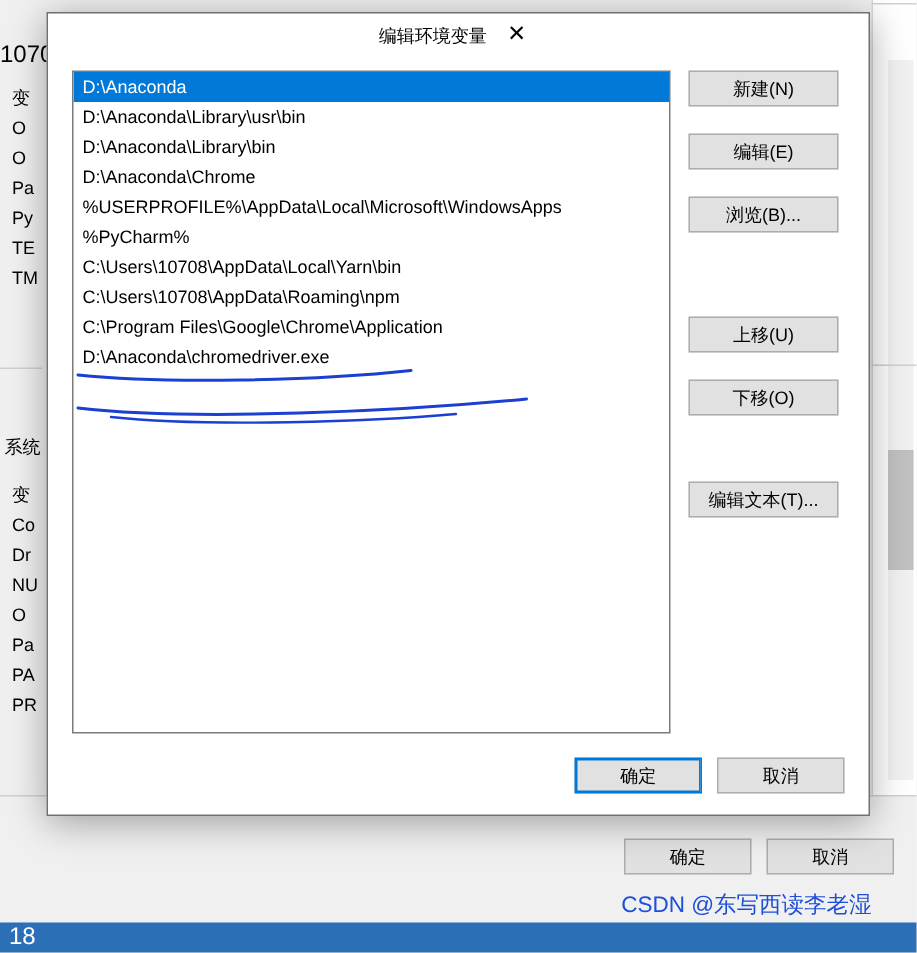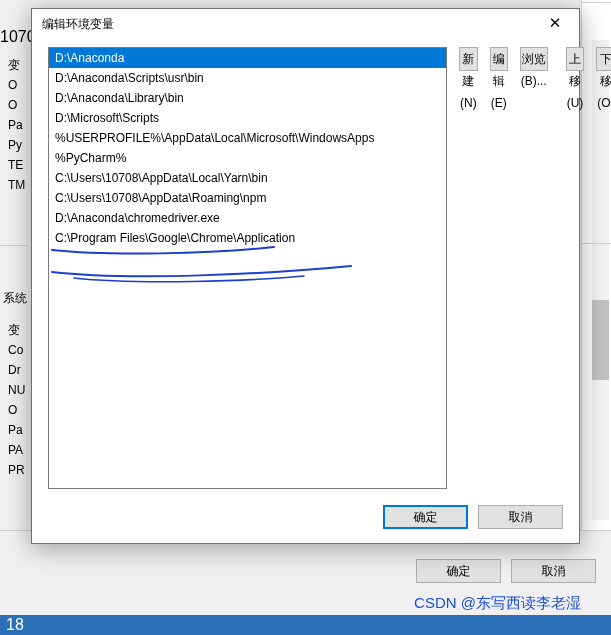--- a/index.html
+++ b/index.html
@@ -25,30 +25,30 @@
 
   .bg-bottom-bar { position:absolute; bottom:52px; right:15px; display:flex; gap:10px;}
   .bg-btn { width:85px; height:24px; background:#e1e1e1; border:1px solid #adadad; text-align:center; line-height:22px; cursor:default;}
   .bg-status { position:absolute; left:0; bottom:0; height:20px; width:611px; background:linear-gradient(#2b6fb6,#2b6fb6); color:#fff; font-size:16px; padding-left:6px; line-height:20px;}
   .bg-watermark { position:absolute; right:30px; bottom:22px; color:#1d4ed8; font-size:15px;}
 
   .bg-small-num { position:absolute; left:0; top:28px; font-size:16px; }
 
   
   .dialog { position:absolute; left:31px; top:8px; width:549px; height:536px; background:#fff; border:1px solid #707070; box-shadow:0 4px 24px rgba(0,0,0,0.35); display:flex; flex-direction:column;}
-  .titlebar { height:30px; display:flex; align-items:center; justify-content:space-between; padding:0 4px 0 10px; }
+  .titlebar { height:30px; display:flex; align-items:center; justify-content:center; padding:0 4px 0 10px; }
   .titlebar-title { font-size:12px; }
   .close-x { width:40px; height:28px; text-align:center; line-height:26px; font-size:15px; cursor:pointer; font-family:Arial, sans-serif; }
 
   .content { flex:1; display:flex; padding:8px 20px 6px 16px; gap:12px;justify-content:space-between; }
   .listbox { flex:1; border:1px solid #7a7a7a; background:#fff; overflow:hidden; position:relative;}
   .list-item { height:20px; line-height:20px; padding:0 6px; font-size:12px; white-space:nowrap; cursor:default;}
   .list-item.sel { background:#0078d7; color:#fff; }
 
-  .btn-col { width:100px; display:flex; gap:6px; }
+  .btn-col { width:100px; display:flex; flex-direction:column; gap:6px; }
   .btn-col .spacer-sm { height:6px; }
   .btn-col .spacer-lg { height:32px; }
   .win-btn { height:24px; border:1px solid #adadad; background:#e1e1e1; font-size:12px; text-align:center; line-height:22px; cursor:pointer;}
 
   .dlg-footer { display:flex; justify-content:flex-end; gap:10px; padding:10px 16px 14px 16px; }
   .dlg-footer .win-btn { width:85px; }
   .footer-ok { border-color:#0078d7; box-shadow:inset 0 0 0 1px #0078d7; }
 
   
   .ink-svg { position:absolute; left:0; top:0; pointer-events:none; }
@@ -100,29 +100,29 @@
 <div class="dialog">
   <div class="titlebar">
     <span class="titlebar-title">编辑环境变量</span>
     <span class="close-x">✕</span>
   </div>
 
   <div class="content">
     <div class="listbox" id="path-list">
 
       <div class="list-item sel">D:\Anaconda</div>
-        <div class="list-item">D:\Anaconda\Scripts\usr\bin</div>
+        <div class="list-item">D:\Anaconda\Library\usr\bin</div>
         <div class="list-item">D:\Anaconda\Library\bin</div>
-        <div class="list-item">D:\Microsoft\Scripts</div>
+        <div class="list-item">D:\Anaconda\Chrome</div>
         <div class="list-item">%USERPROFILE%\AppData\Local\Microsoft\WindowsApps</div>
         <div class="list-item">%PyCharm%</div>
         <div class="list-item">C:\Users\10708\AppData\Local\Yarn\bin</div>
         <div class="list-item">C:\Users\10708\AppData\Roaming\npm</div>
+        <div class="list-item">C:\Program Files\Google\Chrome\Application</div>
         <div class="list-item">D:\Anaconda\chromedriver.exe</div>
-        <div class="list-item">C:\Program Files\Google\Chrome\Application</div>
         <svg class="ink-svg" width="420" height="440">
         <path d="M3 202 C 60 208, 160 206, 225 199" stroke="#1a3fd1" stroke-width="2" fill="none" stroke-linecap="round"></path>
         <path d="M3 224 C 80 233, 220 226, 302 218" stroke="#1a3fd1" stroke-width="2" fill="none" stroke-linecap="round"></path>
         <path d="M25 230 C 90 237, 200 233, 255 228" stroke="#1a3fd1" stroke-width="1.6" fill="none" stroke-linecap="round"></path>
       </svg>
     </div>
 
     <div class="btn-col">
       <div class="win-btn">新建(N)</div>
       <div class="spacer-sm"></div>

